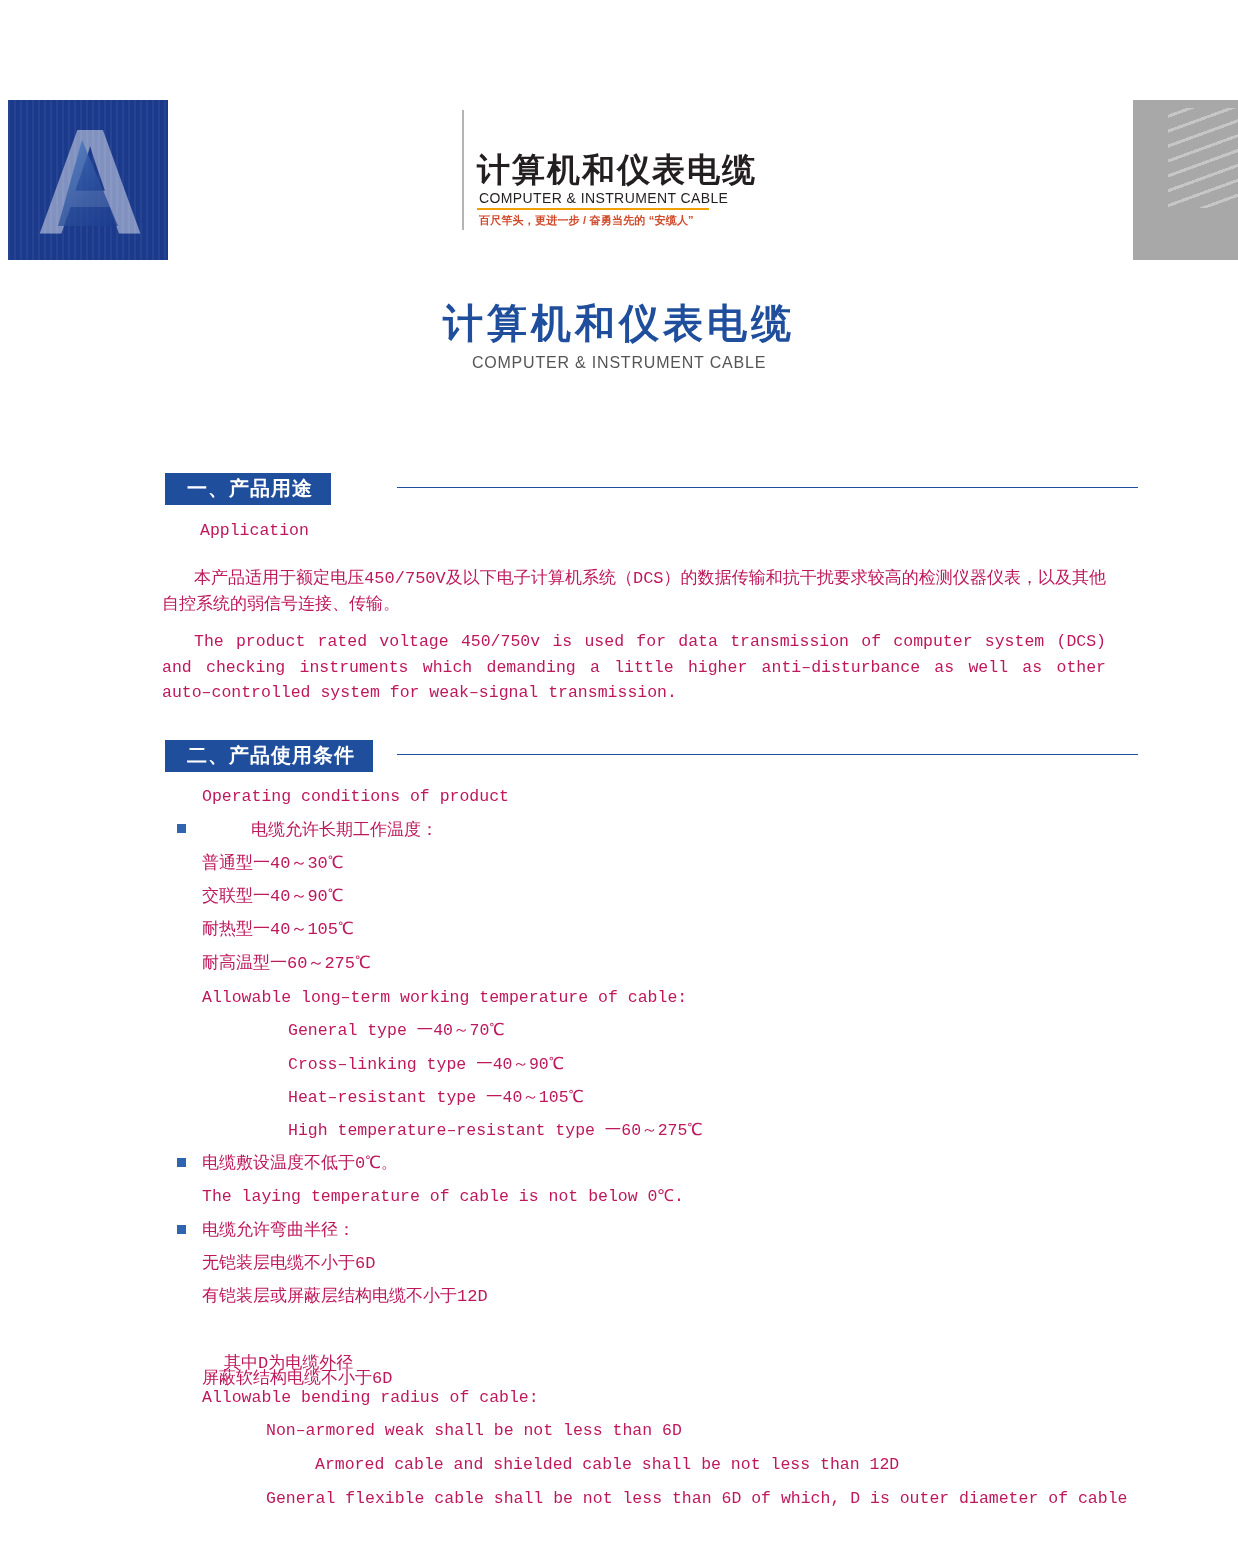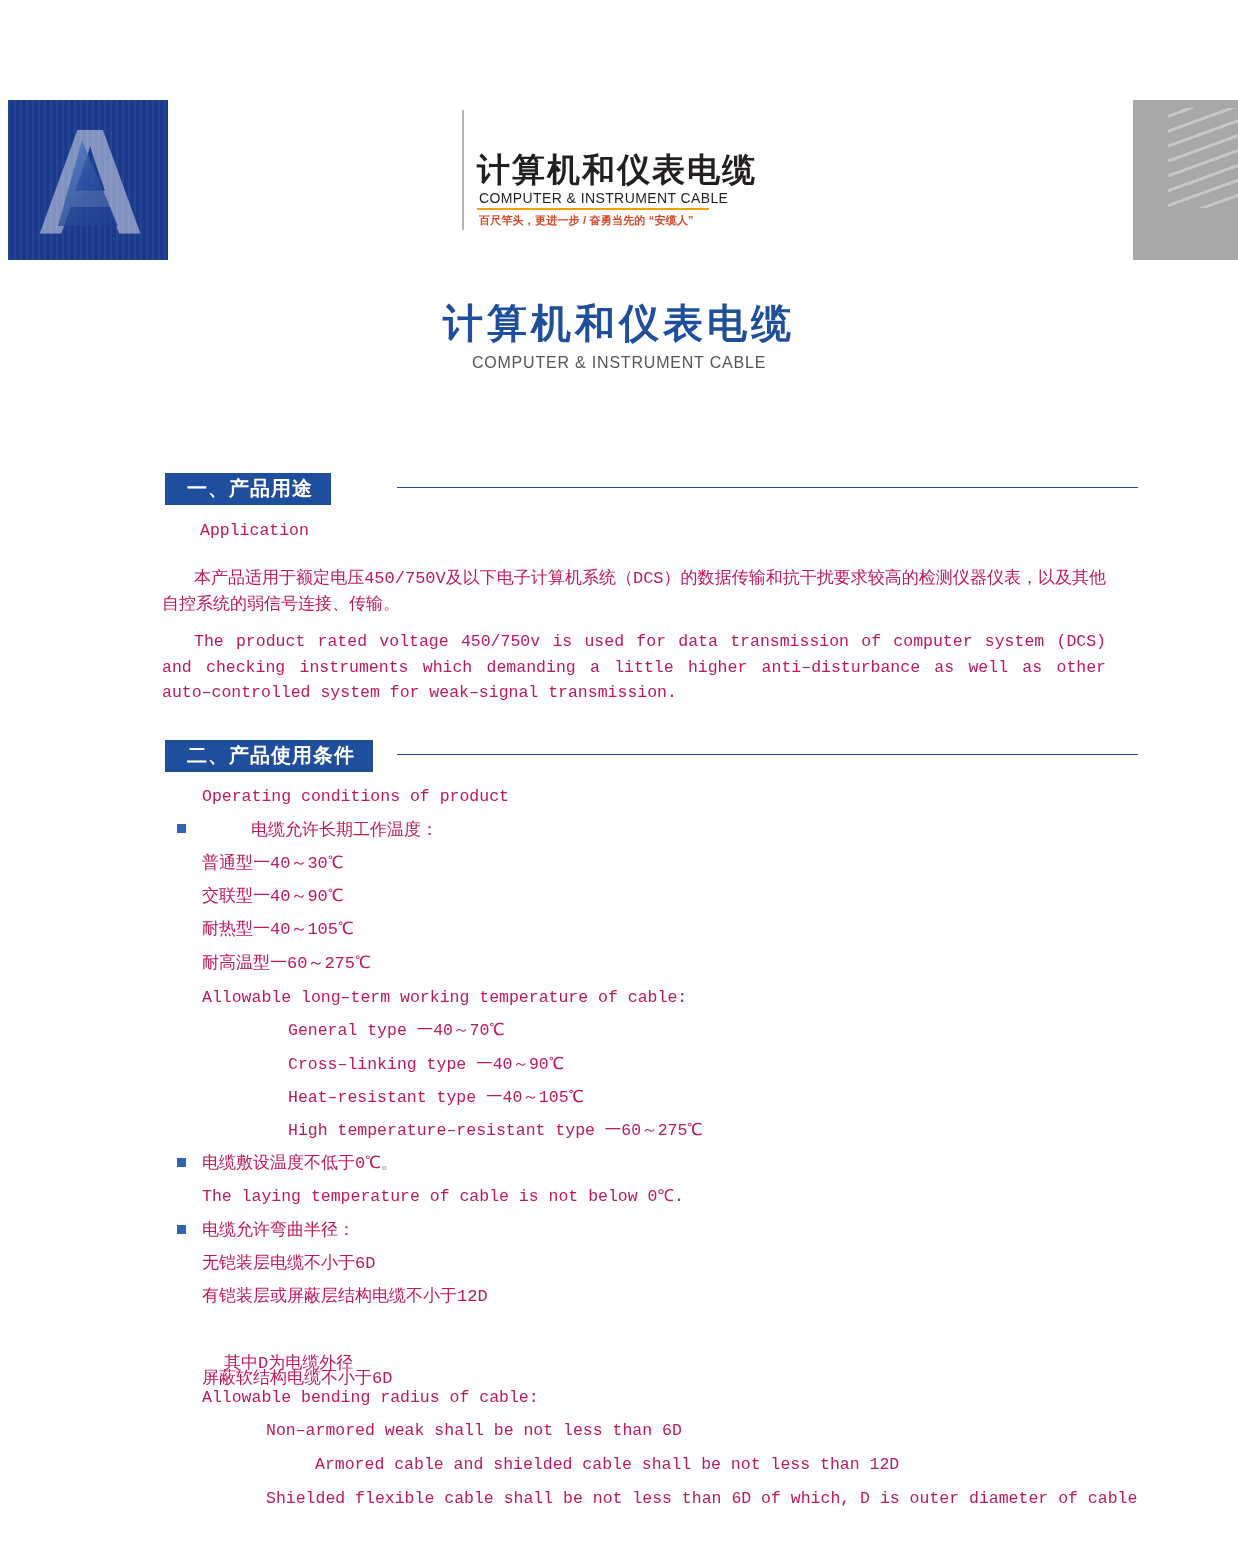--- a/index.html
+++ b/index.html
@@ -268,13 +268,13 @@
 
 <div class="bullet" style="left:177px; top:1225px;"></div>
 <div class="txt cn" style="left:202px; top:1218px;">电缆允许弯曲半径：</div>
 <div class="txt cn" style="left:202px; top:1251px;">无铠装层电缆不小于6D</div>
 <div class="txt cn" style="left:202px; top:1284px;">有铠装层或屏蔽层结构电缆不小于12D</div>
 <div class="txt cn" style="left:202px; top:1318px;margin-top:48px;">屏蔽软结构电缆不小于6D</div>
 <div class="txt cn" style="left:202px; top:1351px;margin-left:22px;">其中D为电缆外径</div>
 <div class="txt" style="left:202px; top:1385px;">Allowable bending radius of cable:</div>
 <div class="txt" style="left:266px; top:1418px;">Non–armored weak shall be not less than 6D</div>
 <div class="txt" style="left:268px; top:1452px;margin-left:47px;">Armored cable and shielded cable shall be not less than 12D</div>
-<div class="txt" style="left:266px; top:1486px;">Shielded flexible cable shall be not less than 6D of which, D is outer diameter of cable</div>
+<div class="txt" style="left:266px; top:1486px;">General flexible cable shall be not less than 6D of which, D is outer diameter of cable</div>
 
 </body></html>

